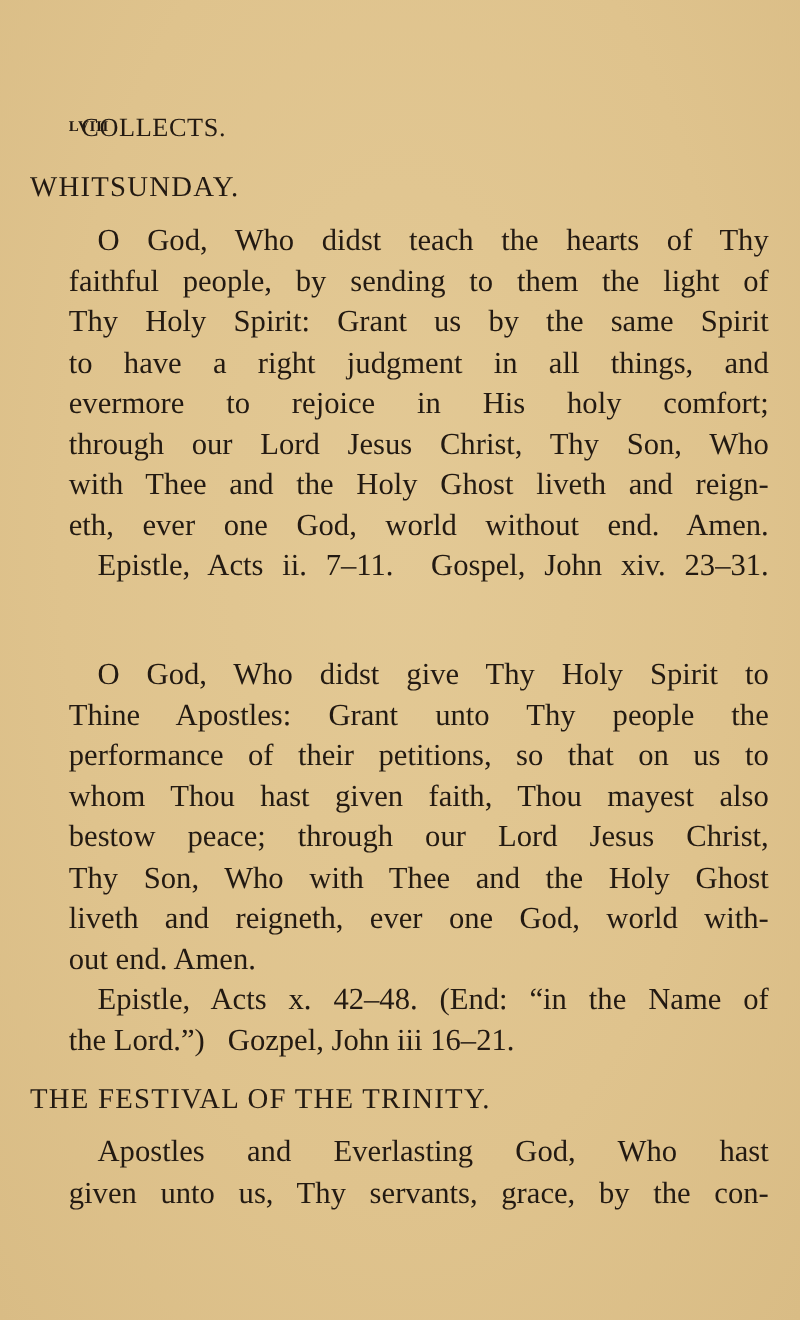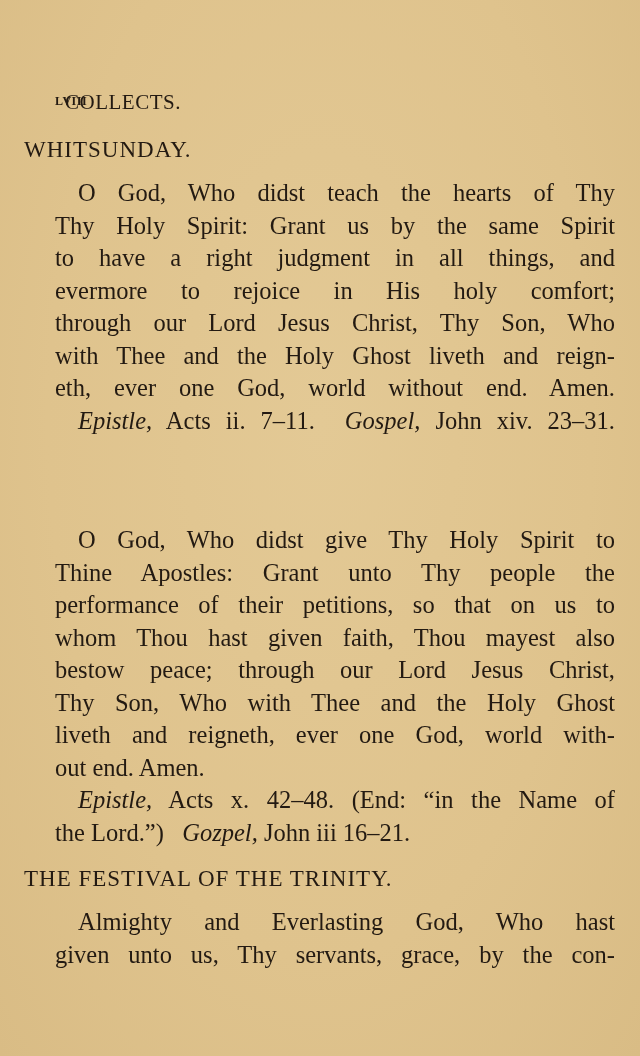--- a/index.html
+++ b/index.html
@@ -15,35 +15,36 @@
   .running-head { position:absolute; top:90px; left:55px; width:560px; height:30px; }
   .folio { position:absolute; left:0; top:4px; font-size:12px; font-weight:bold; letter-spacing:0.5px; }
   .running-title { position:absolute; left:0; width:560px; top:0; font-size:21px; letter-spacing:0.5px; padding-left:10px; box-sizing:border-box;}
   .heading { position:absolute; left:24px; width:580px; text-align:left; font-size:23px; letter-spacing:1px; }
   .para { position:absolute; left:55px; width:560px; font-size:24.5px; line-height:32.5px; }
   .line { display:block; text-align:justify; text-align-last:justify; white-space:nowrap; height:32.5px; }
   .line.indent { padding-left:23px; }
   .line.last { text-align-last:left; }
   .line.refs { padding-left:23px; text-align-last:justify; }
   .line.refs-last { text-align-last:left; }
-  .it { font-style:italic; }
+  .it { }
 </style>
 </head>
 <body>
 
 <div class="page">
 
   <div class="running-head">
     <span class="folio">LVIII</span>
     <span class="running-title">COLLECTS.</span>
   </div>
 
   <div class="heading" style="top:137px;">WHITSUNDAY.</div>
   <div class="para" style="top:177px;">
     <span class="line indent">O God, Who didst teach the hearts of Thy</span>
+    <span class="line">faithful people, by sending to them the light of</span>
     <span class="line">Thy Holy Spirit: Grant us by the same Spirit</span>
     <span class="line">to have a right judgment in all things, and</span>
     <span class="line">evermore to rejoice in His holy comfort;</span>
     <span class="line">through our Lord Jesus Christ, Thy Son, Who</span>
     <span class="line">with Thee and the Holy Ghost liveth and reign-</span>
     <span class="line">eth, ever one God, world without end.  Amen.</span>
     <span class="line refs"><span class="it">Epistle,</span><span> Acts ii. 7–11.</span>&nbsp;&nbsp;<span class="it">Gospel,</span><span> John xiv. 23–31.</span></span>
   </div>
 
   <div class="para" style="top:524px;">
@@ -54,17 +55,17 @@
     <span class="line">bestow peace; through our Lord Jesus Christ,</span>
     <span class="line">Thy Son, Who with Thee and the Holy Ghost</span>
     <span class="line">liveth and reigneth, ever one God, world with-</span>
     <span class="line last">out end.  Amen.</span>
     <span class="line refs"><span class="it">Epistle,</span><span> Acts x. 42–48. (End: “in the Name of</span></span>
     <span class="line refs-last"><span>the Lord.”)</span>&nbsp;&nbsp;&nbsp;<span class="it">Gozpel,</span><span> John iii 16–21.</span></span>
   </div>
 
   <div class="heading" style="top:866px;">THE FESTIVAL OF THE TRINITY.</div>
   <div class="para" style="top:906px;">
-    <span class="line indent">Almighty and Everlasting God, Who hast</span>
+    <span class="line indent">Apostles and Everlasting God, Who hast</span>
     <span class="line">given unto us, Thy servants, grace, by the con-</span>
   </div>
 
 </div>
 
 </body></html>

